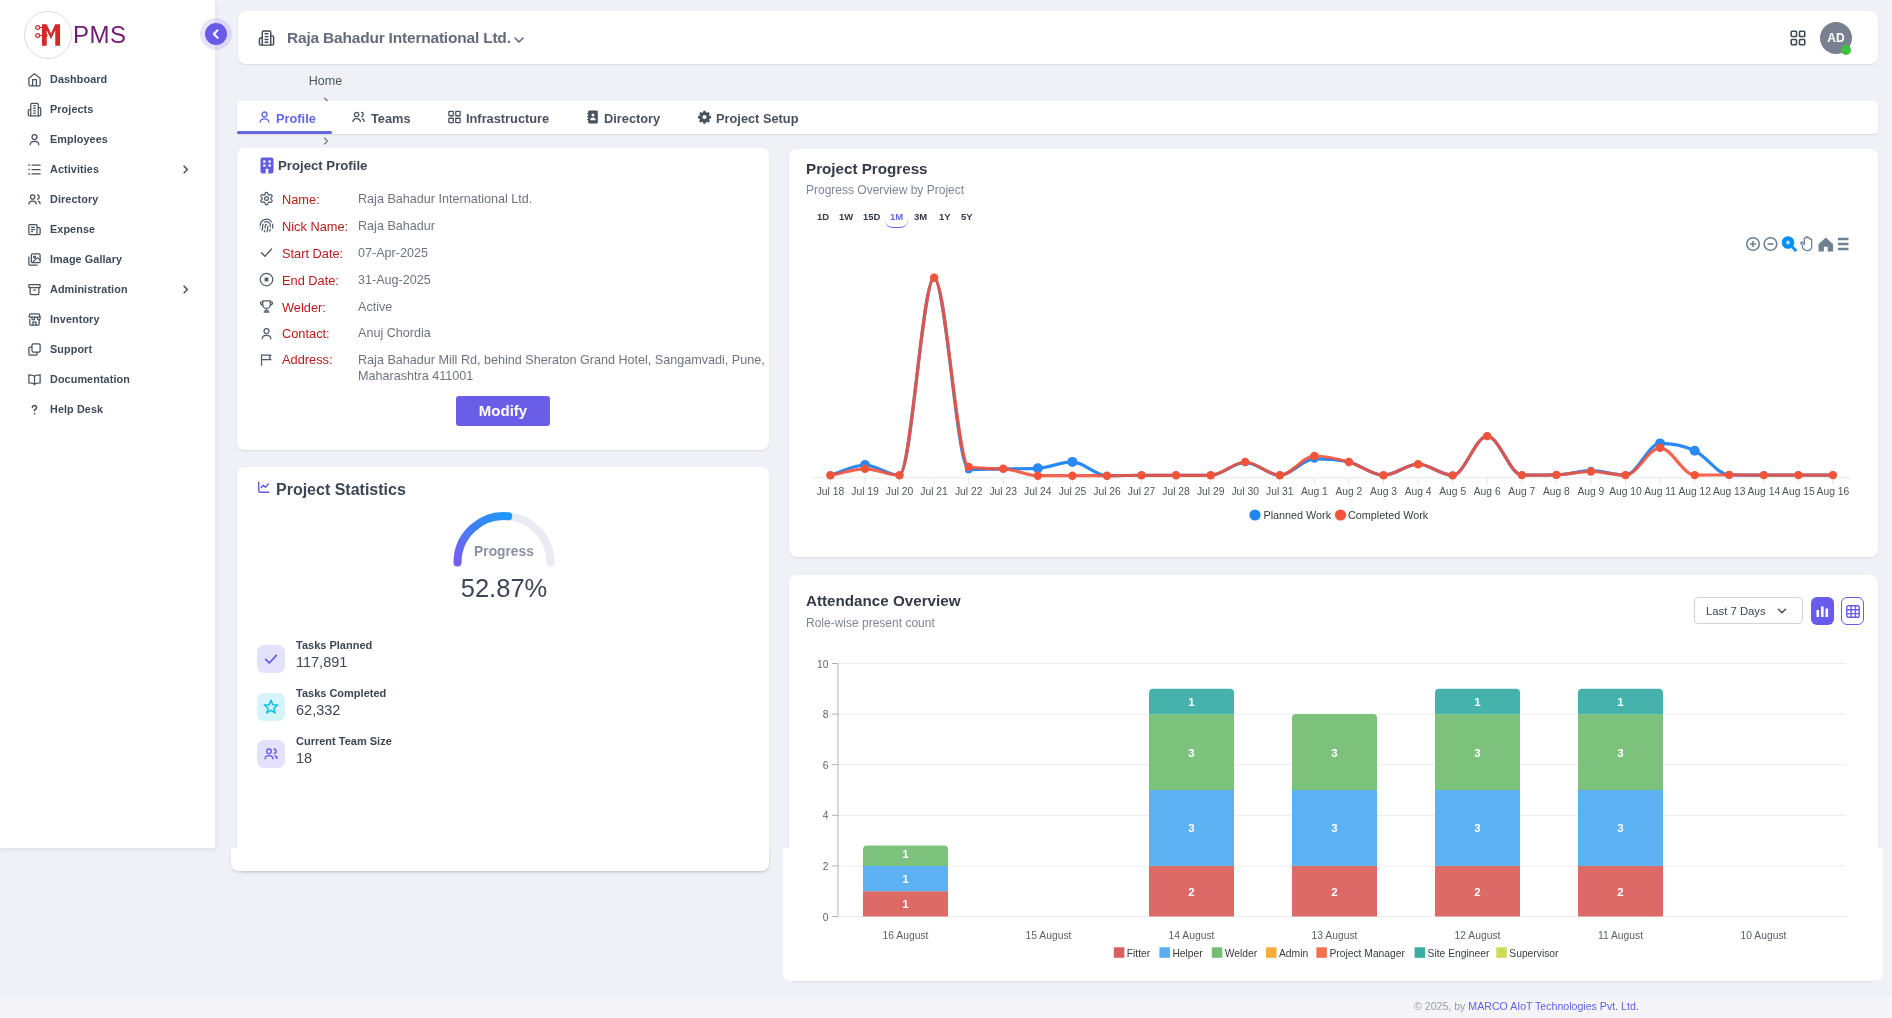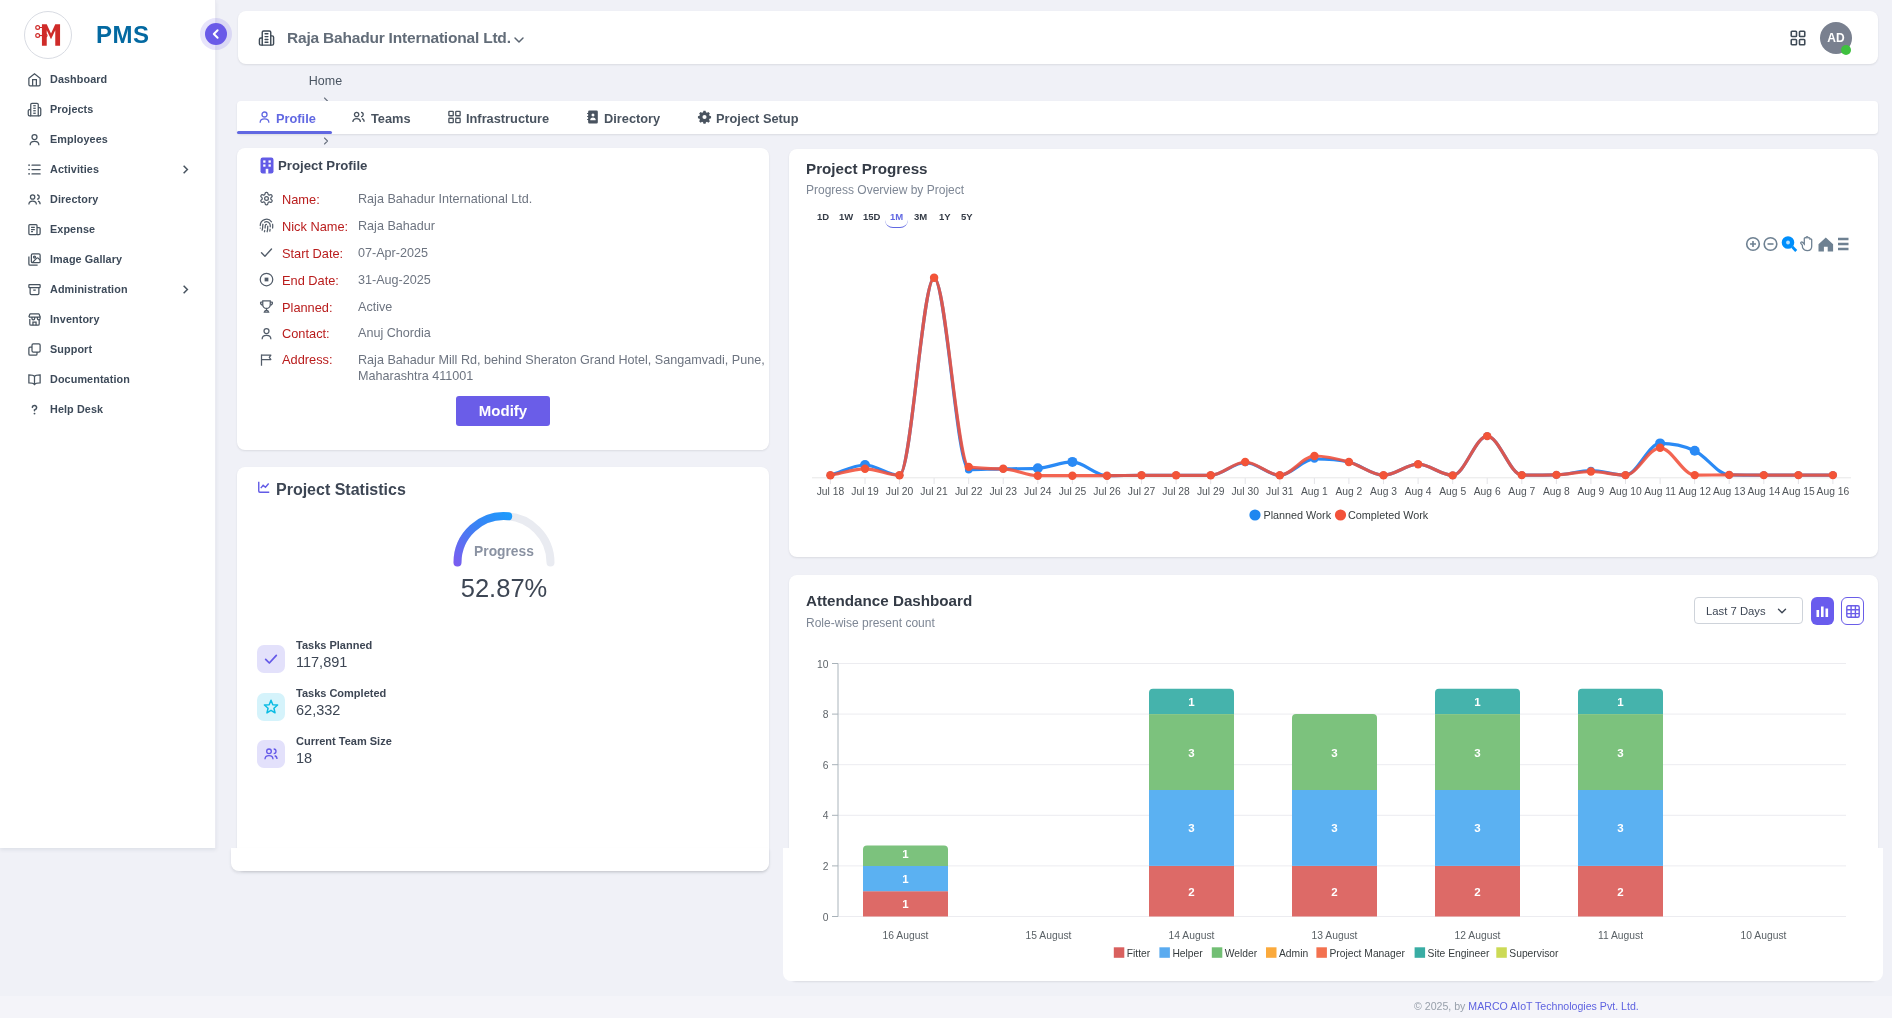--- a/index.html
+++ b/index.html
@@ -15,21 +15,21 @@
 <div class="abs" style="left:0;top:0;width:216px;height:848px;background:#fff;border-right:1px solid #ebebf2;box-shadow:0 2px 4px rgba(15,34,58,.08);">
   <div class="abs" style="left:24px;top:11px;width:48px;height:48px;border-radius:50%;background:#fff;border:1px solid #d9dce3;"></div>
   <svg class="abs" style="left:32px;top:19px;" width="38" height="32" viewBox="0 0 31 30">
     <path d="M7 5 L7 25 L11.5 25 L11.5 10.5 L15.5 19 L19.5 10.5 L19.5 25 L24 25 L24 5 L19.5 5 L15.5 13.5 L11.5 5 Z" fill="#cf2b29"></path>
     <circle cx="3" cy="8" r="1.8" fill="none" stroke="#cf2b29" stroke-width="1.1"></circle>
     <path d="M4.8 8 L8.5 8 L8.5 12" fill="none" stroke="#cf2b29" stroke-width="1.1"></path>
     <circle cx="3" cy="15.5" r="1.8" fill="none" stroke="#cf2b29" stroke-width="1.1"></circle>
     <path d="M4.8 15.5 L9.5 15.5" fill="none" stroke="#cf2b29" stroke-width="1.1"></path>
     <circle cx="10.4" cy="15.5" r="1.4" fill="none" stroke="#cf2b29" stroke-width="1.1"></circle>
   </svg>
-  <div class="abs" style="left:96px;top:21px;font-size:24px;font-weight:bold;color:#0369a1;letter-spacing:.5px;">PMS</div>
+  <div class="abs" style="left:73px;top:21px;font-size:24px;font-weight:normal;color:#701a75;letter-spacing:.5px;">PMS</div>
   <style>
     .mi { position:absolute; left:0; width:216px; height:30px; display:flex; align-items:center; color:#3d4a59; }
     .mi svg { position:absolute; left:27px; stroke:#47535f; width:15px; height:15px; }
     .mi span { position:absolute; left:50px; font-size:10.8px; font-weight:600; letter-spacing:.1px; }
     .mi .chev { position:absolute; left:178px; top:8px; }
   </style>
   <div class="mi" style="top:64px;">
       <svg width="16" height="16" viewBox="0 0 24 24" fill="none" stroke-width="2">
         <path d="m3 10 9-7 9 7v10a2 2 0 0 1-2 2H5a2 2 0 0 1-2-2Z"></path>
         <path d="M9 22V12h6v10"></path>
@@ -261,21 +261,21 @@
 <div class="pval" style="top:273px;">31-Aug-2025</div>
 <div class="prow" style="top:293px;">
     <svg width="15" height="15" viewBox="0 0 24 24" fill="none" stroke-width="2">
       <path d="M6 3h12v6a6 6 0 0 1-12 0Z"></path>
       <path d="M6 5H3.5a1 1 0 0 0-1 1c0 2 1.5 3.6 3.5 3.9"></path>
       <path d="M18 5h2.5a1 1 0 0 1 1 1c0 2-1.5 3.6-3.5 3.9"></path>
       <path d="M12 15v3"></path>
       <path d="M8.5 21c.5-2 2-3 3.5-3s3 1 3.5 3Z"></path>
     </svg>
   </div>
-<div class="plbl" style="top:300px;">Planned:</div>
+<div class="plbl" style="top:300px;">Welder:</div>
 <div class="pval" style="top:300px;">Active</div>
 <div class="prow" style="top:320px;">
     <svg width="15" height="15" viewBox="0 0 24 24" fill="none" stroke-width="2">
       <circle cx="12" cy="8" r="4"></circle>
       <path d="M5 21c0-4 3-6 7-6s7 2 7 6"></path>
     </svg>
   </div>
 <div class="plbl" style="top:326px;">Contact:</div>
 <div class="pval" style="top:326px;">Anuj Chordia</div>
 <div class="prow" style="top:346px;">
@@ -492,21 +492,21 @@
 <text x="1009.4" y="345.5" text-anchor="middle" font-size="10.3" fill="#50555a" font-weight="500">Aug 15</text>
 <text x="1043.9" y="345.5" text-anchor="middle" font-size="10.3" fill="#50555a" font-weight="500">Aug 16</text>
   <circle cx="466" cy="366" r="5.6" fill="#1e87f0"></circle>
   <text x="474.5" y="369.8" font-size="10.8" fill="#373d3f">Planned Work</text>
   <circle cx="551.5" cy="366" r="5.6" fill="#f3523a"></circle>
   <text x="559" y="369.8" font-size="10.8" fill="#373d3f">Completed Work</text>
 </svg>
 
 <div class="card" style="left:789px;top:575px;width:1089px;height:406px;"></div>
 <div class="abs" style="left:783px;top:848px;width:1100px;height:133px;background:#fff;border-radius:0 0 8px 8px;"></div>
-<div class="abs" style="left:806px;top:592px;font-size:15.2px;font-weight:bold;color:#343b46;">Attendance Dashboard</div>
+<div class="abs" style="left:806px;top:592px;font-size:15.2px;font-weight:bold;color:#343b46;">Attendance Overview</div>
 <div class="abs" style="left:806px;top:616px;font-size:12px;color:#7e8795;">Role-wise present count</div>
 <div class="abs" style="left:1694px;top:597px;width:109px;height:27px;background:#fff;border:1px solid #ced3da;border-radius:4px;"></div>
 <div class="abs" style="left:1706px;top:605px;font-size:11.3px;color:#3d4654;">Last 7 Days</div>
 <svg class="abs" style="left:1775px;top:604px;" width="14" height="14" viewBox="0 0 24 24" fill="none" stroke="#3d4654" stroke-width="2.4" stroke-linecap="round" stroke-linejoin="round">
     <path d="m6 9 6 6 6-6"></path>
   </svg>
 <div class="abs" style="left:1811px;top:597px;width:23px;height:28px;background:#695ced;border-radius:6px;"></div>
 <svg class="abs" style="left:1816px;top:604px;" width="13" height="14" viewBox="0 0 13 14">
     <g fill="#fff">
       <rect x="0.5" y="6" width="2.6" height="7"></rect>

